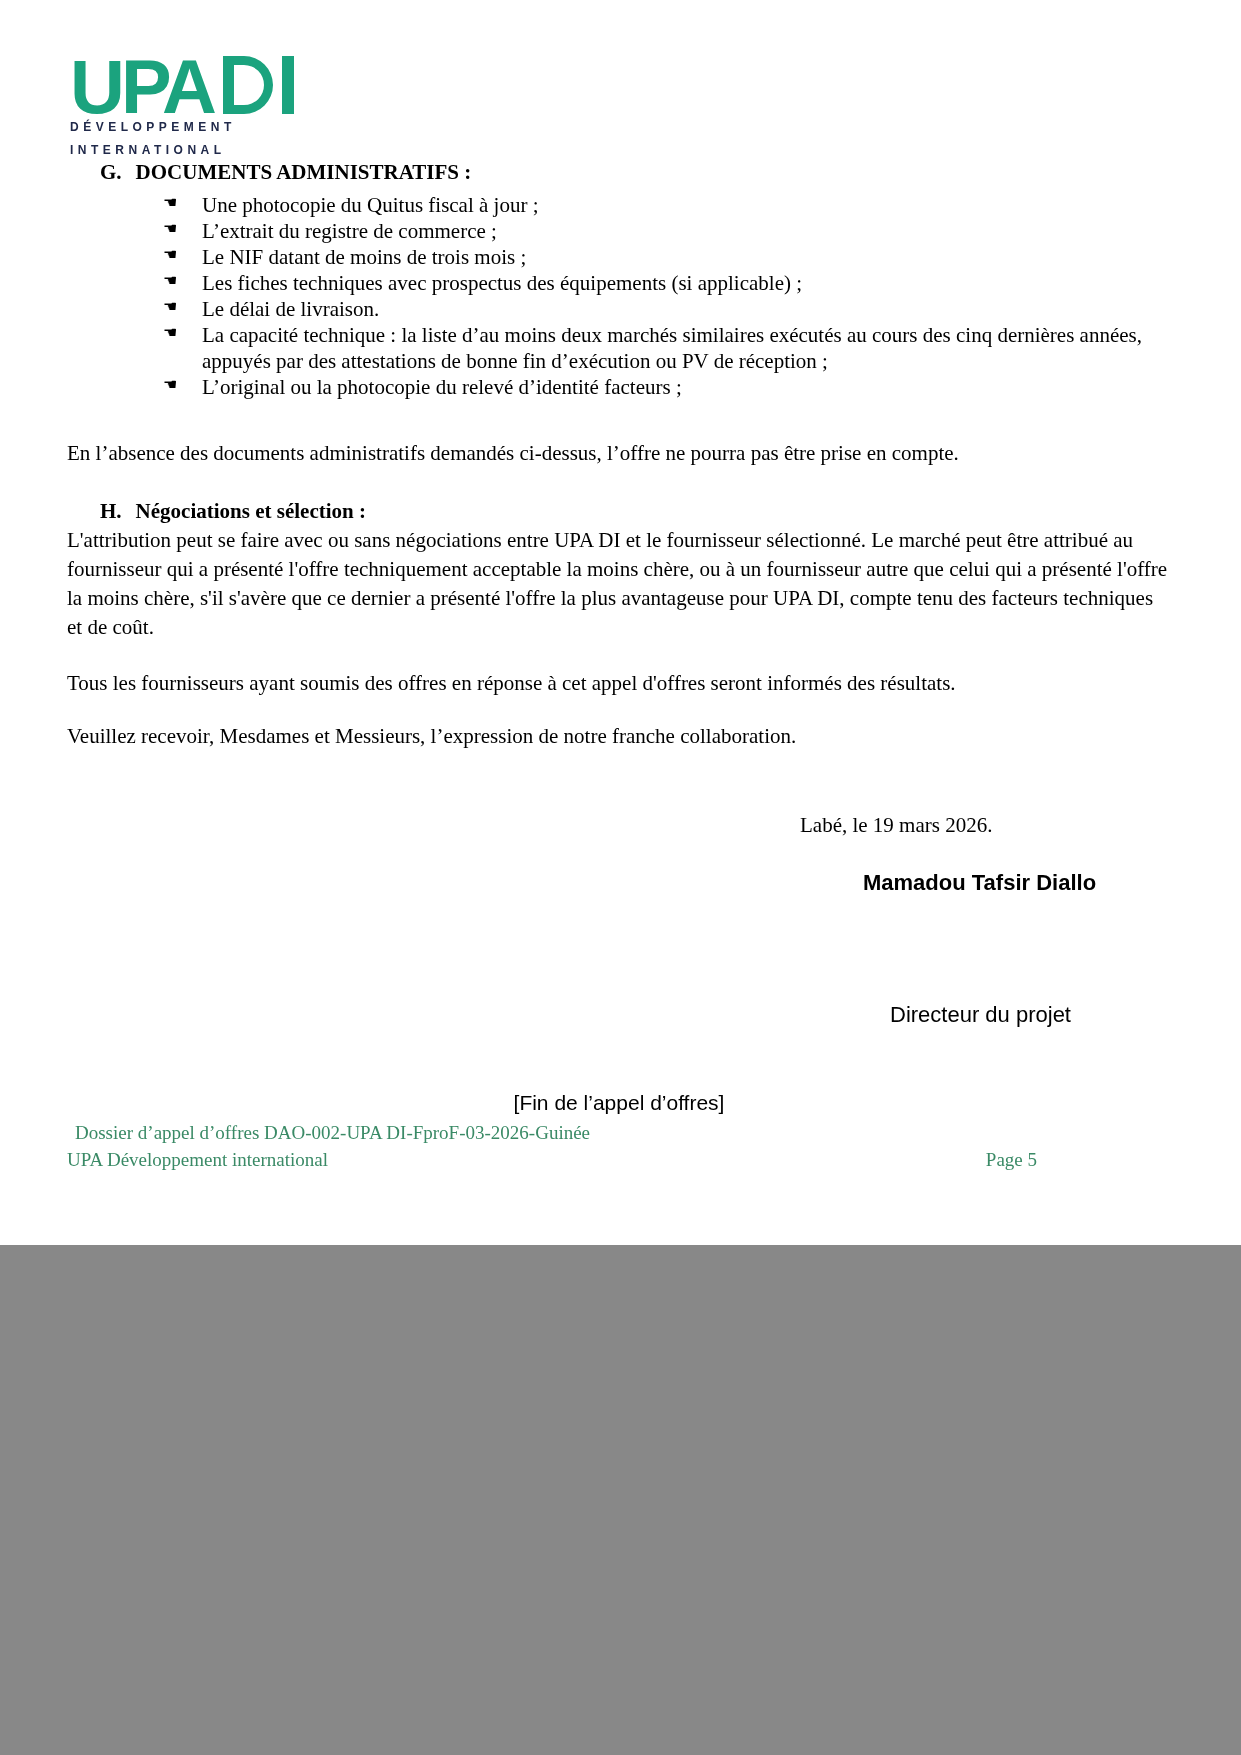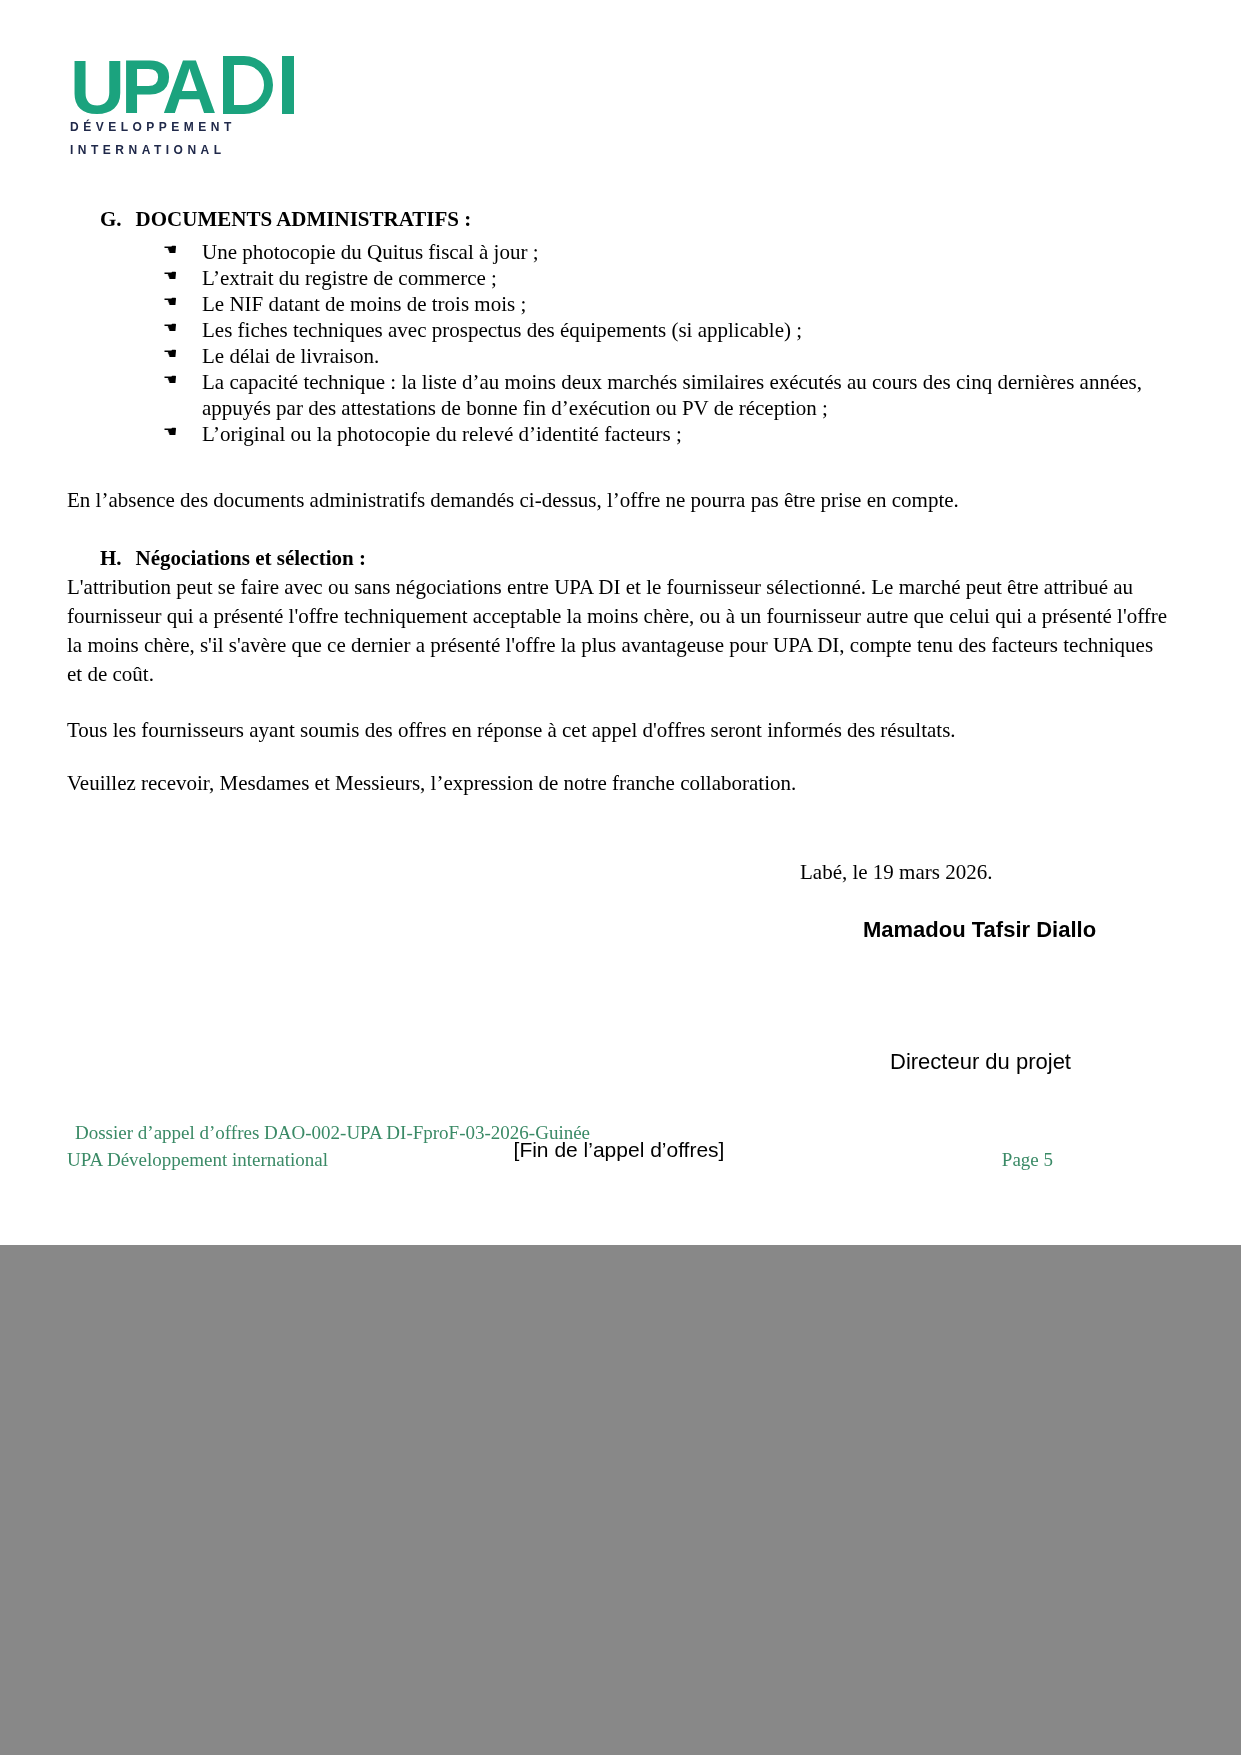--- a/index.html
+++ b/index.html
@@ -33,21 +33,21 @@
     color:#20294a;font-size:12px;font-weight:600;
     letter-spacing:4.5px;line-height:23px;
   }
   
   .content{margin:0 70px 0 67px;font-size:21px;}
   .section-heading{
     font-weight:bold;font-size:21px;
     margin-left:33px;
   }
   .section-heading .sec-label{margin-right:14px;}
-  .g-heading{margin-top:47px;}
+  .g-heading{}
   .bullets{margin-top:7px;}
   .bullet-item{
     position:relative;
     padding-left:135px;
     line-height:26px;
     margin-bottom:0;
   }
   .bullet-glyph{
     position:absolute;left:96px;top:-2px;
     font-family:"DejaVu Sans", sans-serif;
@@ -73,21 +73,21 @@
     margin-top:63px;text-align:center;
     font-family:"Liberation Sans", sans-serif;font-size:21px;
   }
   
   .footer{
     position:absolute;left:67px;right:188px;bottom:72px;
     color:#3a8a66;font-size:19px;line-height:27px;
   }
   .footer-left{float:left;}
   .footer-line1{margin-left:8px;}
-  .footer-page{position:absolute;right:0;bottom:0;}
+  .footer-page{position:absolute;right:16px;bottom:0;}
 </style>
 </head>
 <body>
 
 <div class="page">
 
   <div class="logo">
     <div class="logo-row">
       <span class="logo-upa">UPA</span>
       <span class="logo-d"></span>

